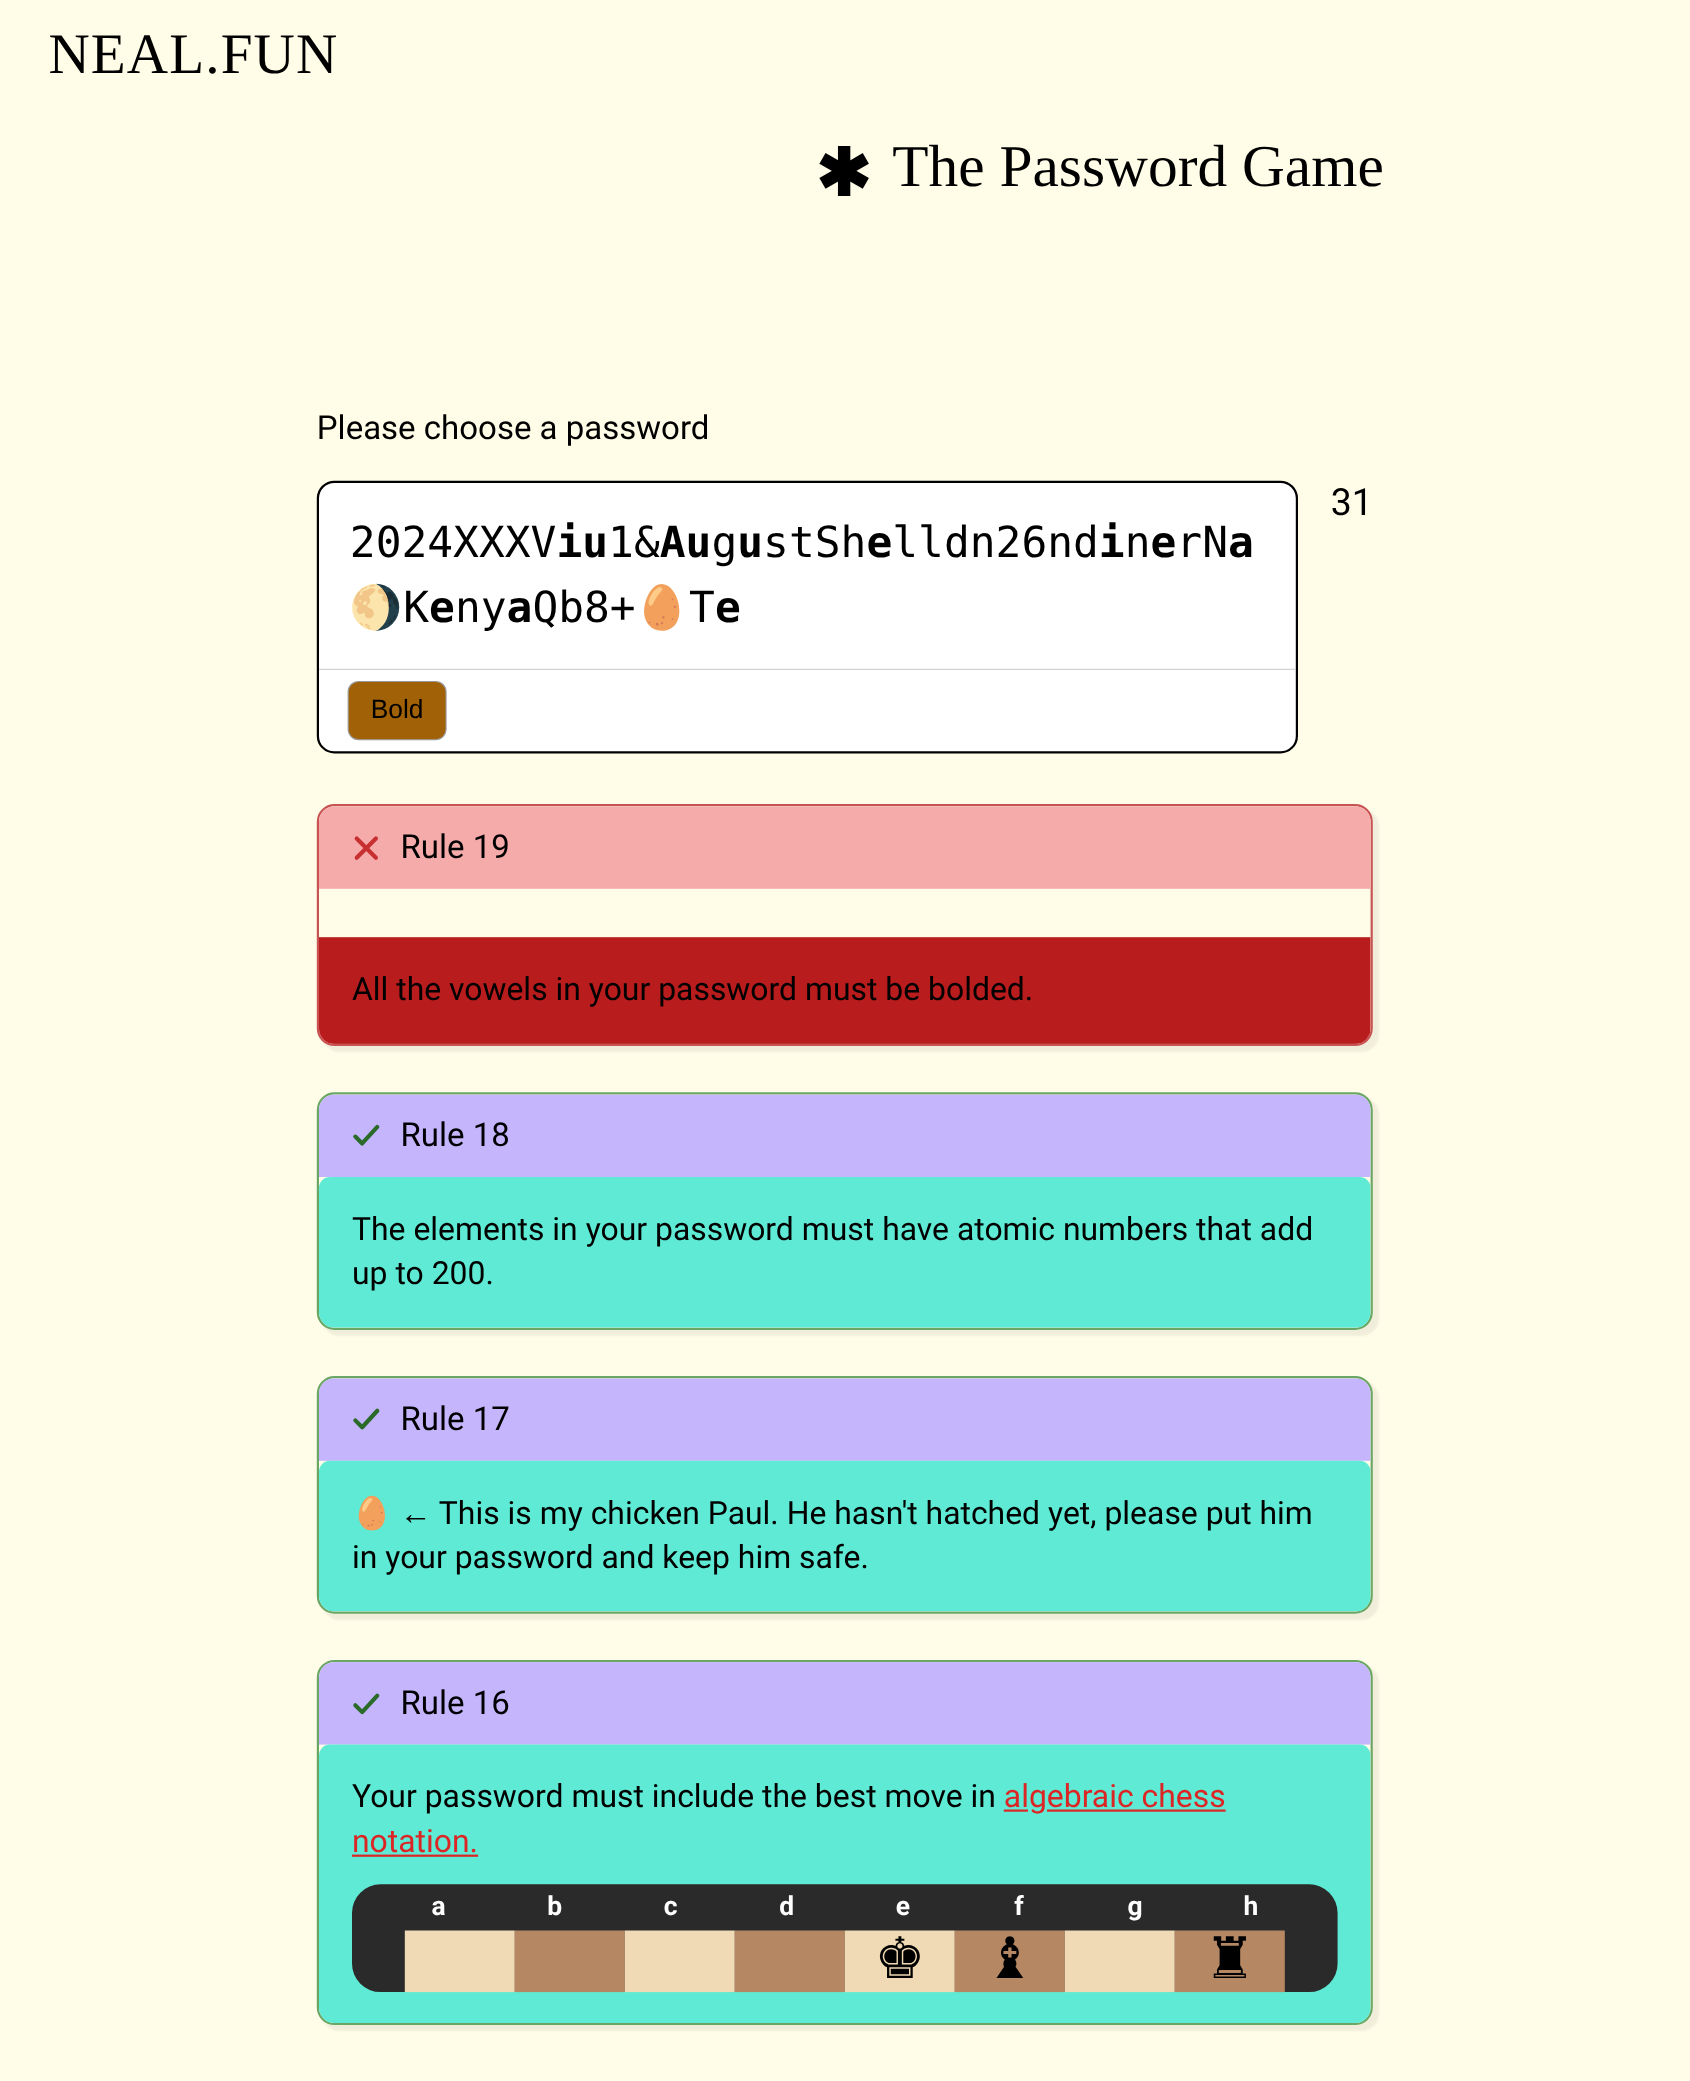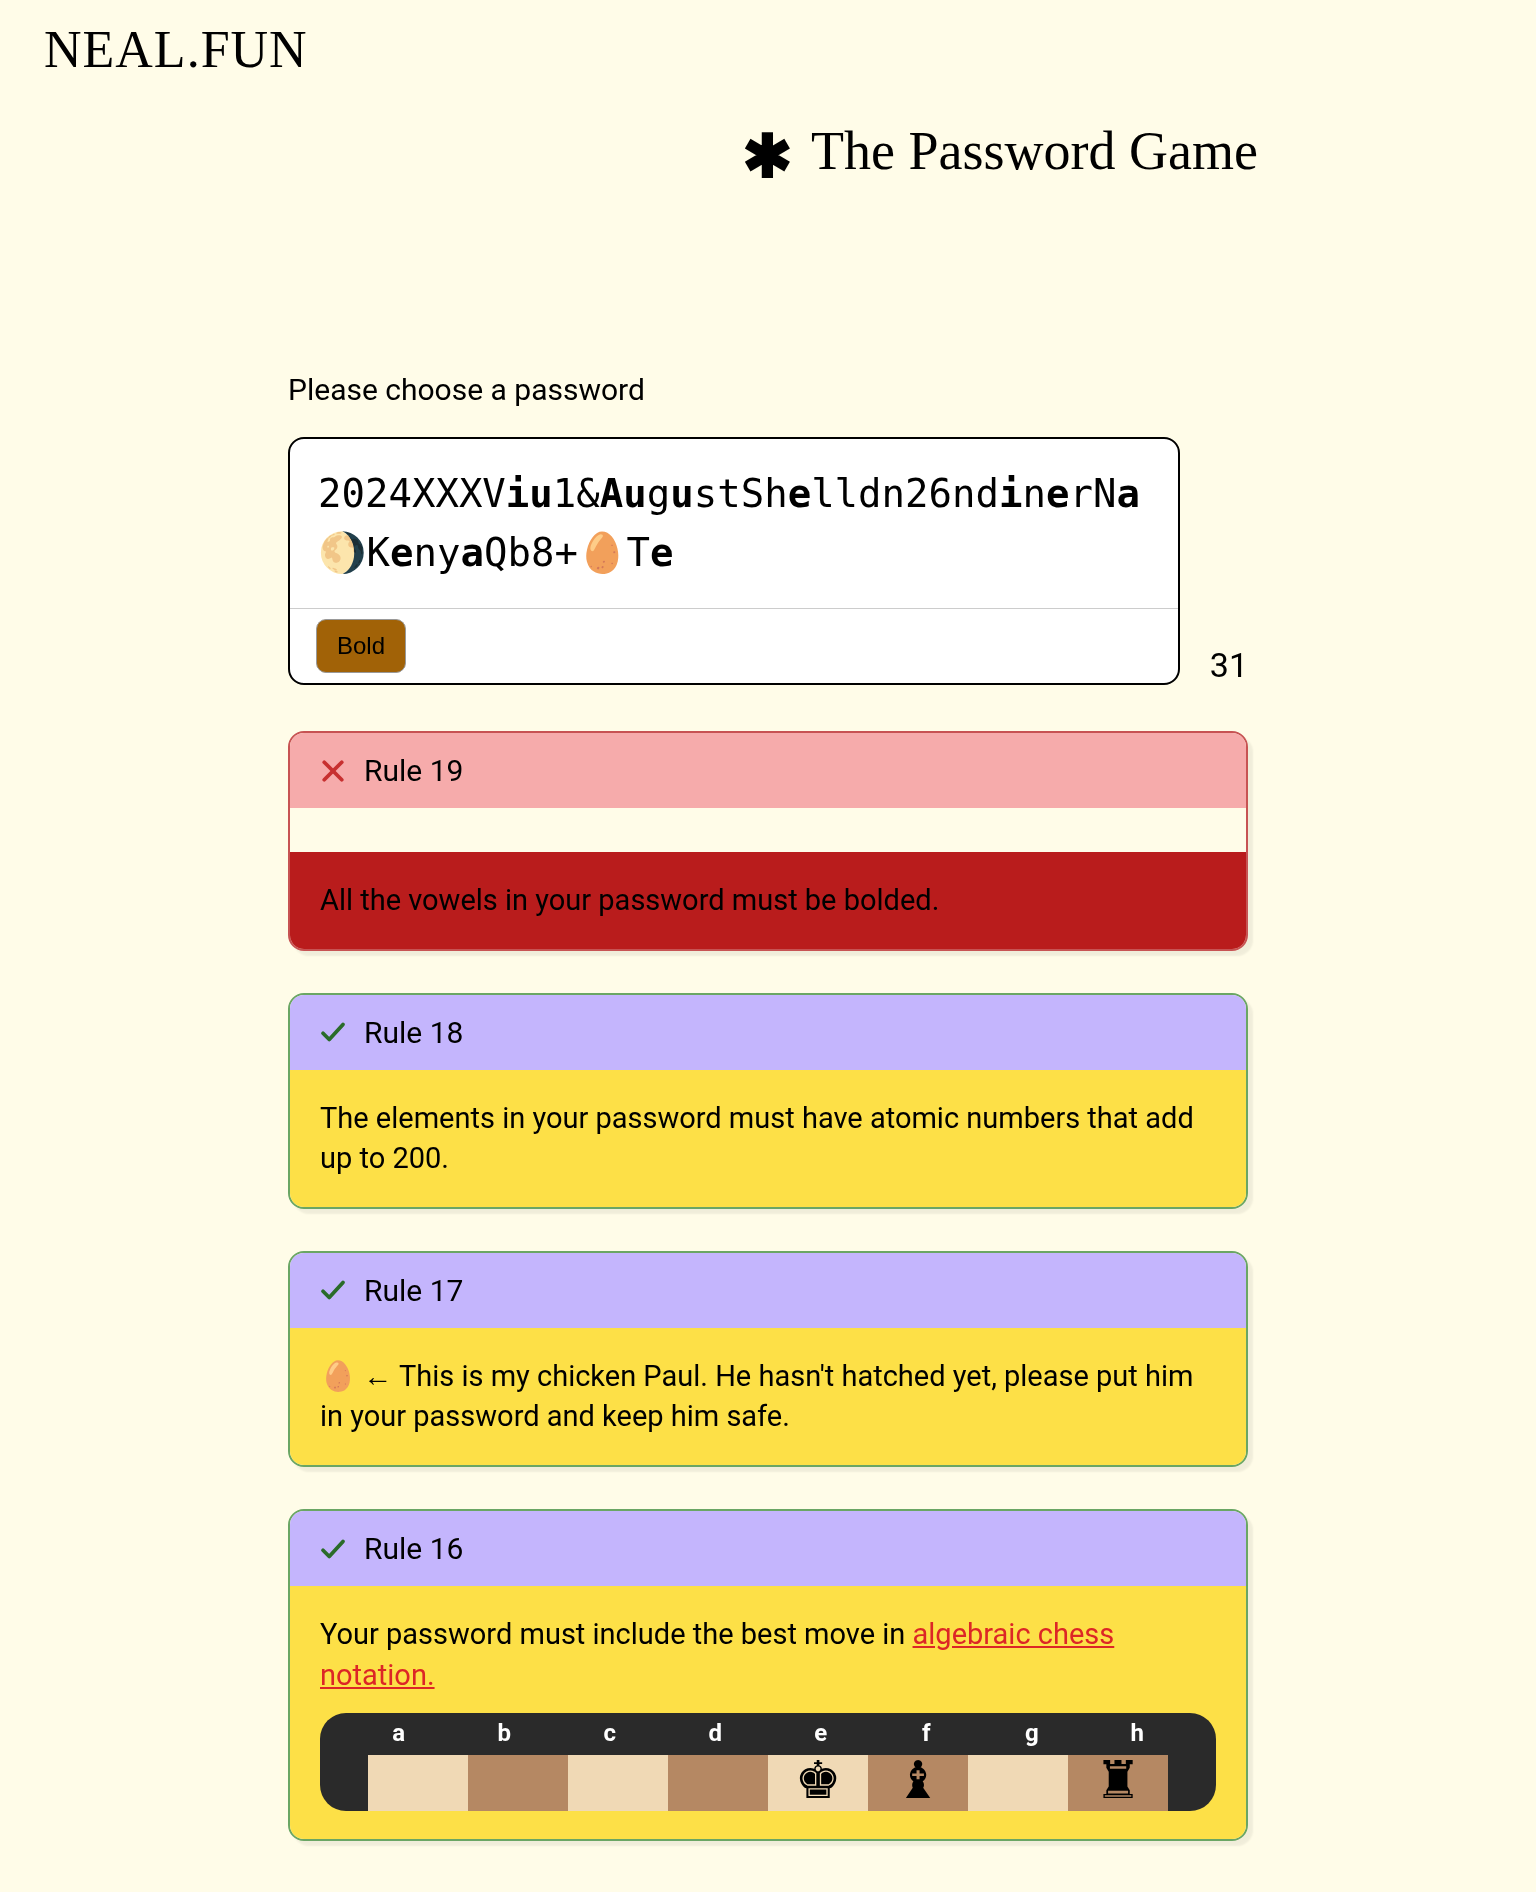--- a/index.html
+++ b/index.html
@@ -45,21 +45,21 @@
     .content {
       width: 960px;
       margin: 0 auto;
     }
     .prompt {
       font-size: 30px;
       margin-bottom: 30px;
     }
     .password-row {
       display: flex;
-      align-items: flex-end;
+      align-items: flex-start;
       gap: 30px;
       margin-bottom: 46px;
     }
     .password-box {
       background: #fff;
       border: 2px solid #000;
       border-radius: 16px;
       flex: 1;
       overflow: hidden;
     }
@@ -119,21 +119,22 @@
     .rule-body {
       padding: 28px 30px;
       font-size: 29px;
       line-height: 1.4;
     }
     .rule-fail .rule-body {
       background: #b91c1c;
       margin-top: 44px;
     }
     .rule-pass .rule-body {
-      background: #fde047;
+      background: #5eead4;
+      border-radius: 10px;
     }
     .icon {
       display: inline-flex;
       align-items: center;
       justify-content: center;
       width: 30px;
       height: 30px;
       flex-shrink: 0;
     }
     .icon svg {

